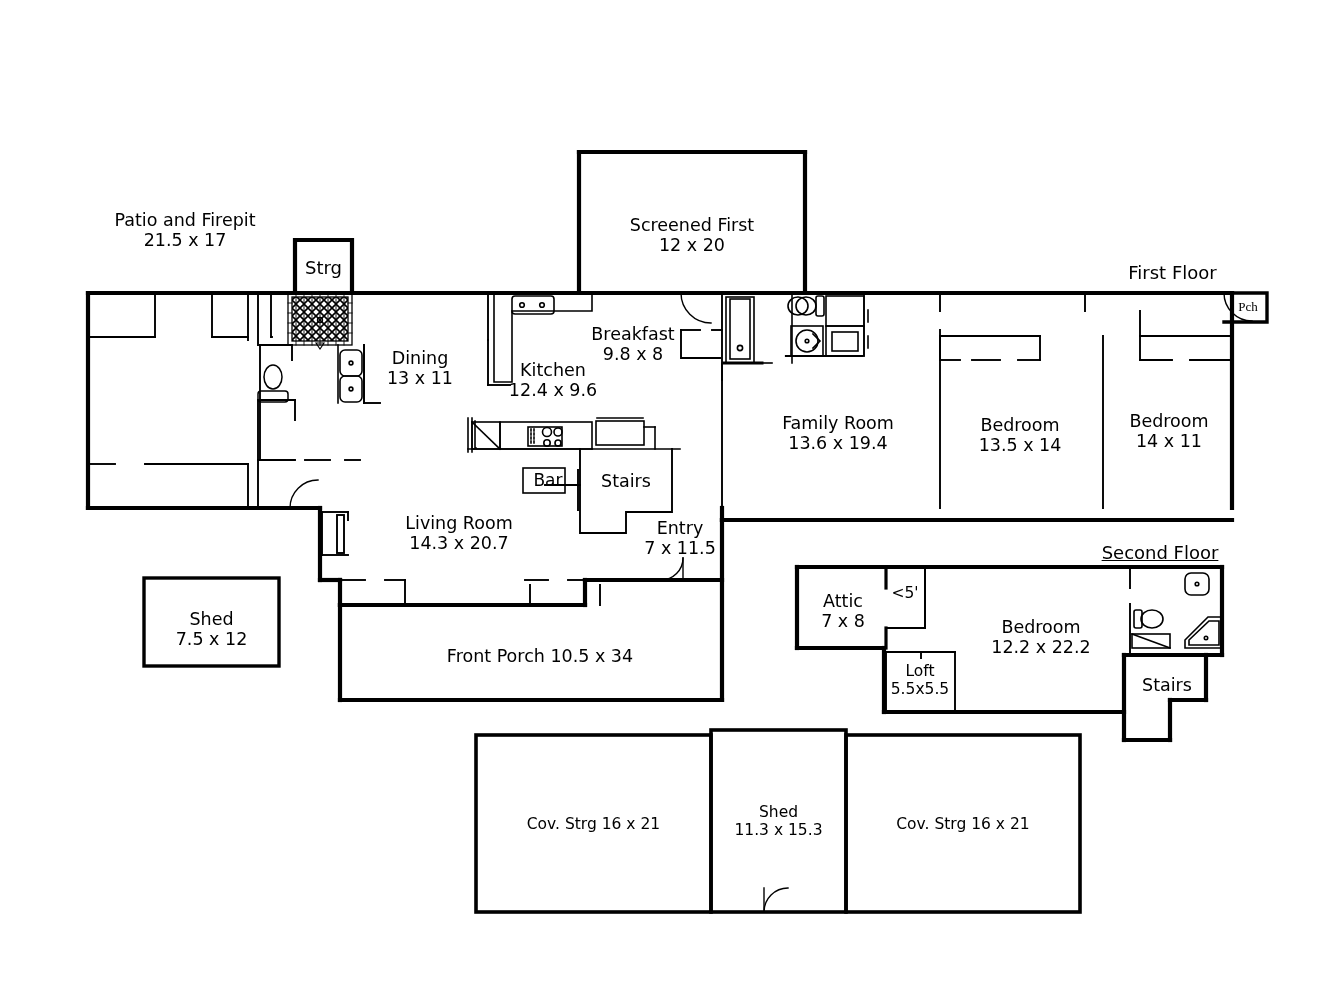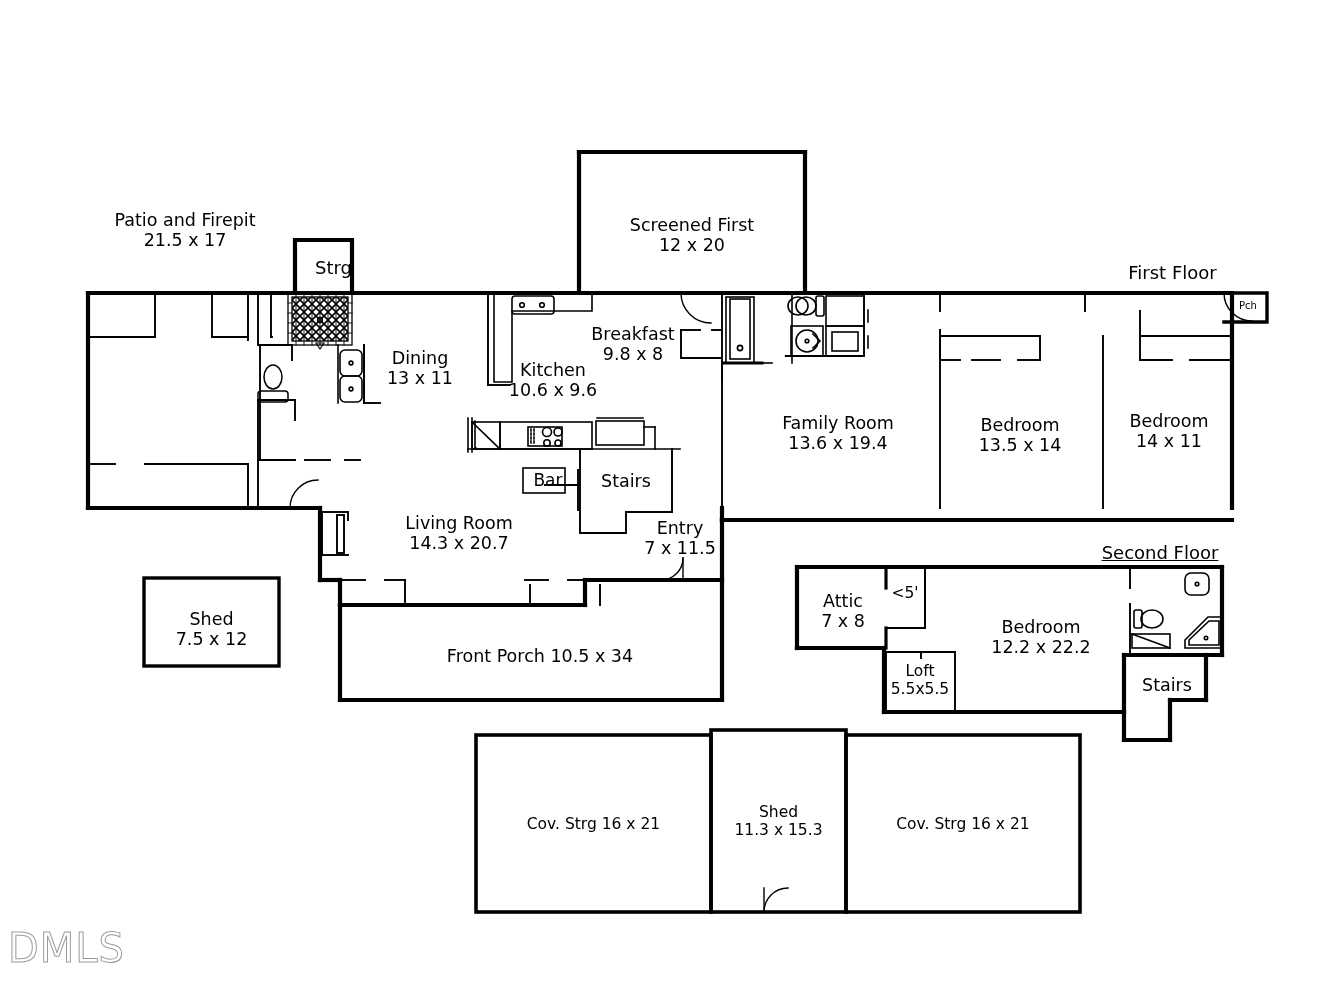--- a/index.html
+++ b/index.html
@@ -33,21 +33,21 @@
     position: absolute;
     text-align: center;
     white-space: pre;
     line-height: 1.13;
     color: #000;
     font-family: "DejaVu Sans", sans-serif;
     letter-spacing: 0px;
   }
   .lbl.room { font-size: 17.5px; }
   .lbl.small { font-size: 15.5px; }
-  .lbl.tiny { font-size: 10px; }
+  .lbl.tiny { font-size: 13px; font-family: Liberation Serif, serif; }
   .lbl.floor { font-size: 18px; }
   .lbl.strg { font-size: 18px; }
   .lbl.bar { font-size: 17px; }
   .watermark {
     position: absolute;
     left: 8px;
     top: 925px;
     font-size: 40px;
     font-family: "DejaVu Sans", sans-serif;
     letter-spacing: 1px;
@@ -370,30 +370,30 @@
       <g stroke-width="1.4">
         <path d="M764,912 A24,24 0 0 1 788,888"></path>
         <path d="M764,888 L764,912"></path>
       </g>
 
     </g>
   </svg>
 
   <div class="lbl room" style="left:85px; top:211px; width:200px;"><span>Patio and Firepit</span><br><span>21.5 x 17</span></div>
 
-  <div class="lbl strg" style="left:295px; top:258px; width:57px;text-align:right;"><span>Strg</span></div>
+  <div class="lbl strg" style="left:295px; top:258px; width:57px;"><span>Strg</span></div>
 
   <div class="lbl room" style="left:580px; top:216px; width:224px;"><span>Screened First</span><br><span>12 x 20</span></div>
 
   <div class="lbl floor" style="left:1085px; top:263px; width:175px;"><span>First Floor</span></div>
 
 
   <div class="lbl room" style="left:368px; top:349px; width:104px;"><span>Dining</span><br><span>13 x 11</span></div>
 
-  <div class="lbl room" style="left:487px; top:361px; width:132px;"><span>Kitchen</span><br><span>10.6 x 9.6</span></div>
+  <div class="lbl room" style="left:487px; top:361px; width:132px;"><span>Kitchen</span><br><span>12.4 x 9.6</span></div>
 
   <div class="lbl room" style="left:578px; top:325px; width:110px;"><span>Breakfast</span><br><span>9.8 x 8</span></div>
 
   <div class="lbl room" style="left:760px; top:414px; width:156px;"><span>Family Room</span><br><span>13.6 x 19.4</span></div>
 
   <div class="lbl room" style="left:955px; top:416px; width:130px;"><span>Bedroom</span><br><span>13.5 x 14</span></div>
 
   <div class="lbl room" style="left:1113px; top:412px; width:112px;"><span>Bedroom</span><br><span>14 x 11</span></div>
 
   <div class="lbl tiny" style="left:1232px; top:300px; width:32px;"><span>Pch</span></div>
@@ -421,15 +421,14 @@
   <div class="lbl small" style="left:886px; top:663px; width:68px;"><span>Loft</span><br><span>5.5x5.5</span></div>
 
   <div class="lbl room" style="left:1128px; top:676px; width:78px;"><span>Stairs</span></div>
 
   <div class="lbl small" style="left:476px; top:816px; width:235px;"><span>Cov. Strg 16 x 21</span></div>
 
   <div class="lbl small" style="left:711px; top:804px; width:135px;"><span>Shed</span><br><span>11.3 x 15.3</span></div>
 
   <div class="lbl small" style="left:846px; top:816px; width:234px;"><span>Cov. Strg 16 x 21</span></div>
 
-  <div class="watermark">DMLS</div>
 
 </div>
 
 </body></html>

